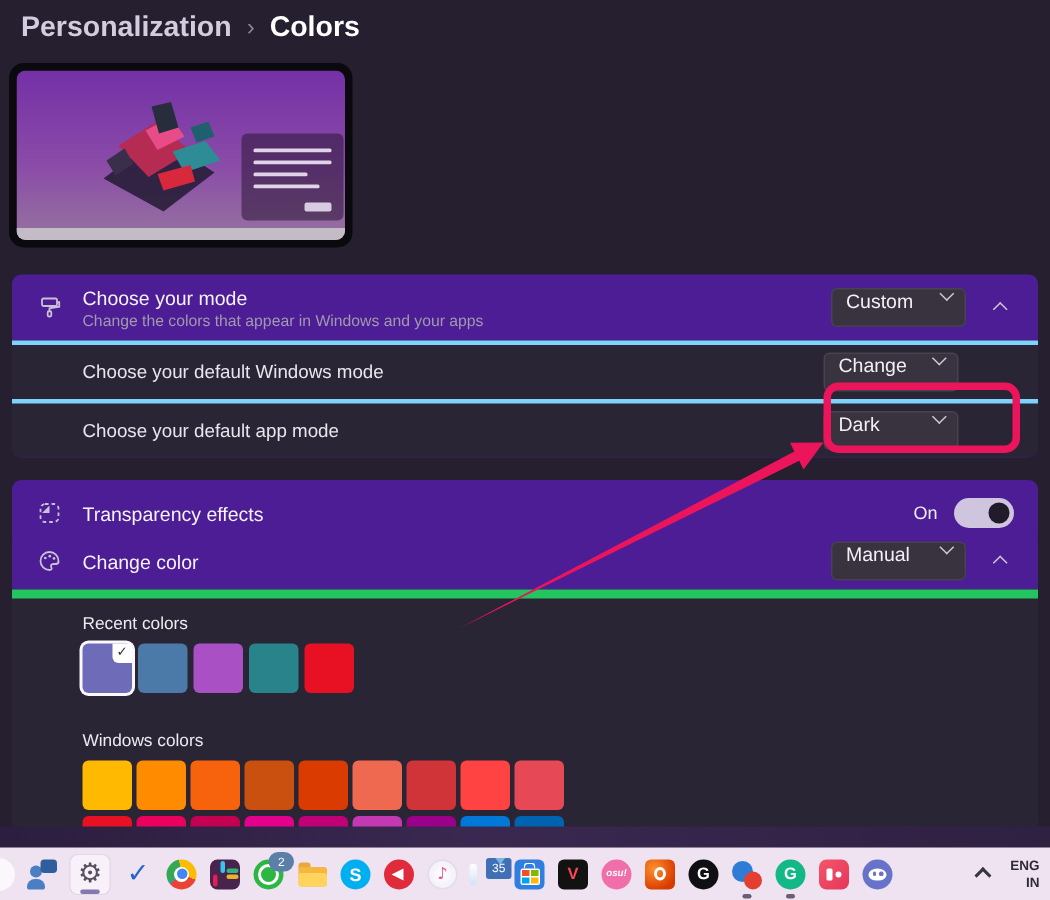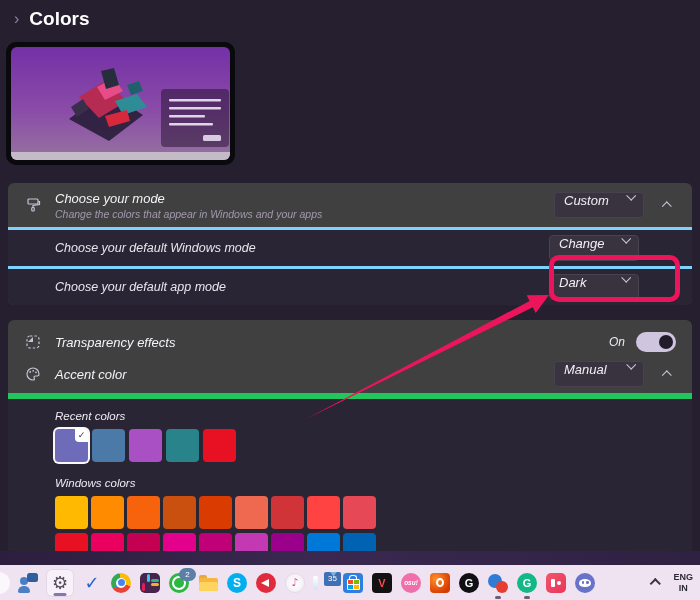--- a/index.html
+++ b/index.html
@@ -11,22 +11,22 @@
   .bc-parent{font-size:19px;font-weight:700;color:#D3CCDF;cursor:pointer;}
   .bc-sep{font-size:16px;color:#8E8499;}
   .bc-current{font-size:19px;font-weight:700;color:#FFFFFF;}
 
   
   .thumb{position:absolute;left:6px;top:42px;width:229px;height:123px;background:#0A090D;
     border-radius:10px;padding:5px;box-sizing:border-box;}
   .thumb-inner{width:100%;height:100%;border-radius:6px;overflow:hidden;display:block;}
 
   
-  .card{position:absolute;left:8px;width:684px;background:#404040;border-radius:6px;
-    box-sizing:border-box;overflow:hidden;font-style:italic;}
+  .card{position:absolute;left:8px;width:684px;background:#4c1d95;border-radius:6px;
+    box-sizing:border-box;overflow:hidden;}
   #card-mode{top:183px;height:122px;}
   #card-transparency{top:320px;height:44px;}
   #card-accent{top:355px;height:198px;}
   .row{display:flex;align-items:center;padding:0 16px;box-sizing:border-box;}
   .row.header{height:44px;}
   .row.sub{height:39px;background:#2A2534;border-top:3px solid #7dd3fc;padding-left:47px;}
   .row-icon{width:18px;height:18px;margin-right:13px;flex:none;display:flex;align-items:center;justify-content:center;}
   .row-titles{display:flex;flex-direction:column;gap:2px;}
   .row-title{font-size:13px;color:#F5F2F8;}
   .row-sub{font-size:10.5px;color:#A299AE;}
@@ -151,28 +151,29 @@
   .discord{width:20px;height:20px;border-radius:50%;background:#6872C8;display:flex;align-items:center;justify-content:center;}
   .discord .face{width:12px;height:8px;background:#fff;border-radius:50% 50% 45% 45%;position:relative;}
   .discord .face::before,.discord .face::after{content:'';position:absolute;top:2.5px;width:2.5px;height:2.5px;
     border-radius:50%;background:#6872C8;}
   .discord .face::before{left:2.5px;}
   .discord .face::after{right:2.5px;}
 
   .tb-right{margin-left:auto;display:flex;align-items:center;gap:12px;padding-right:7px;}
   .tray-chev{width:10px;height:10px;display:flex;align-items:center;justify-content:center;cursor:pointer;}
   .tray-chev .chev{border-color:#3A3442;width:6px;height:6px;border-width:2px;}
-  .lang{font-size:9px;font-weight:700;color:#2F2A38;line-height:10.5px;text-align:center;cursor:pointer;}
+  .lang{font-size:9px;font-weight:700;color:#2F2A38;line-height:10.5px;text-align:right;cursor:pointer;}
 </style>
 </head>
 <body>
 
 <div class="screen">
 
   <div class="breadcrumb">
+    <span class="bc-parent">Personalization</span>
     <span class="bc-sep">›</span>
     <span class="bc-current">Colors</span>
   </div>
 
   <div class="thumb">
     <svg class="thumb-inner" viewBox="0 0 219 113">
       <defs>
         <linearGradient id="pg" x1="0" y1="0" x2="0" y2="1">
           <stop offset="0" stop-color="#7430A6"></stop>
             <stop offset="0.55" stop-color="#8A4BA8"></stop>
@@ -269,21 +270,21 @@
     <div class="row header" style="height:38px;">
       <span class="row-icon">
         <svg width="16" height="16" viewBox="0 0 16 16">
           <path d="M8 2 a6 6 0 1 0 0 12 c1.4 0 1.8-1 1.2-1.9 c-0.6-0.9 0-2.1 1.3-2.1 H12.5 A1.8 1.8 0 0 0 14 8 A6 6 0 0 0 8 2 Z" fill="none" stroke="#C9C2D4" stroke-width="1.2"></path>
           <circle cx="5.2" cy="6" r="0.9" fill="#C9C2D4"></circle>
           <circle cx="8.2" cy="4.8" r="0.9" fill="#C9C2D4"></circle>
           <circle cx="11" cy="6.3" r="0.9" fill="#C9C2D4"></circle>
         </svg>
       </span>
       <span class="row-titles">
-        <span class="row-title">Accent color</span>
+        <span class="row-title">Change color</span>
       </span>
       <span class="row-right">
         <span class="dropdown">
           <span>Manual</span>
           <span class="chev down"></span>
         </span>
         <span class="collapse-btn">
           <span class="chev up"></span>
         </span>
       </span>
@@ -292,21 +293,21 @@
       <div class="section-label">Recent colors</div>
       <div class="swatch-row recent">
           <div class="swatch selected" style="background: rgb(110, 108, 184);">
             <span class="check-badge">✓</span>
           </div>
           <div class="swatch" style="background: rgb(75, 121, 168);"></div>
           <div class="swatch" style="background: rgb(169, 81, 196);"></div>
           <div class="swatch" style="background: rgb(40, 132, 138);"></div>
           <div class="swatch" style="background: rgb(232, 17, 35);"></div>
         </div>
-      <div class="section-label" style="margin-top:15px;">Windows colors</div>
+      <div class="section-label" style="margin-top:26px;">Windows colors</div>
       <div class="swatch-row win">
           <div class="swatch" style="background: rgb(255, 185, 0);"></div>
           <div class="swatch" style="background: rgb(255, 140, 0);"></div>
           <div class="swatch" style="background: rgb(247, 99, 12);"></div>
           <div class="swatch" style="background: rgb(202, 80, 16);"></div>
           <div class="swatch" style="background: rgb(218, 59, 1);"></div>
           <div class="swatch" style="background: rgb(239, 105, 80);"></div>
           <div class="swatch" style="background: rgb(209, 52, 56);"></div>
           <div class="swatch" style="background: rgb(255, 67, 67);"></div>
           <div class="swatch" style="background: rgb(231, 72, 86);"></div>

